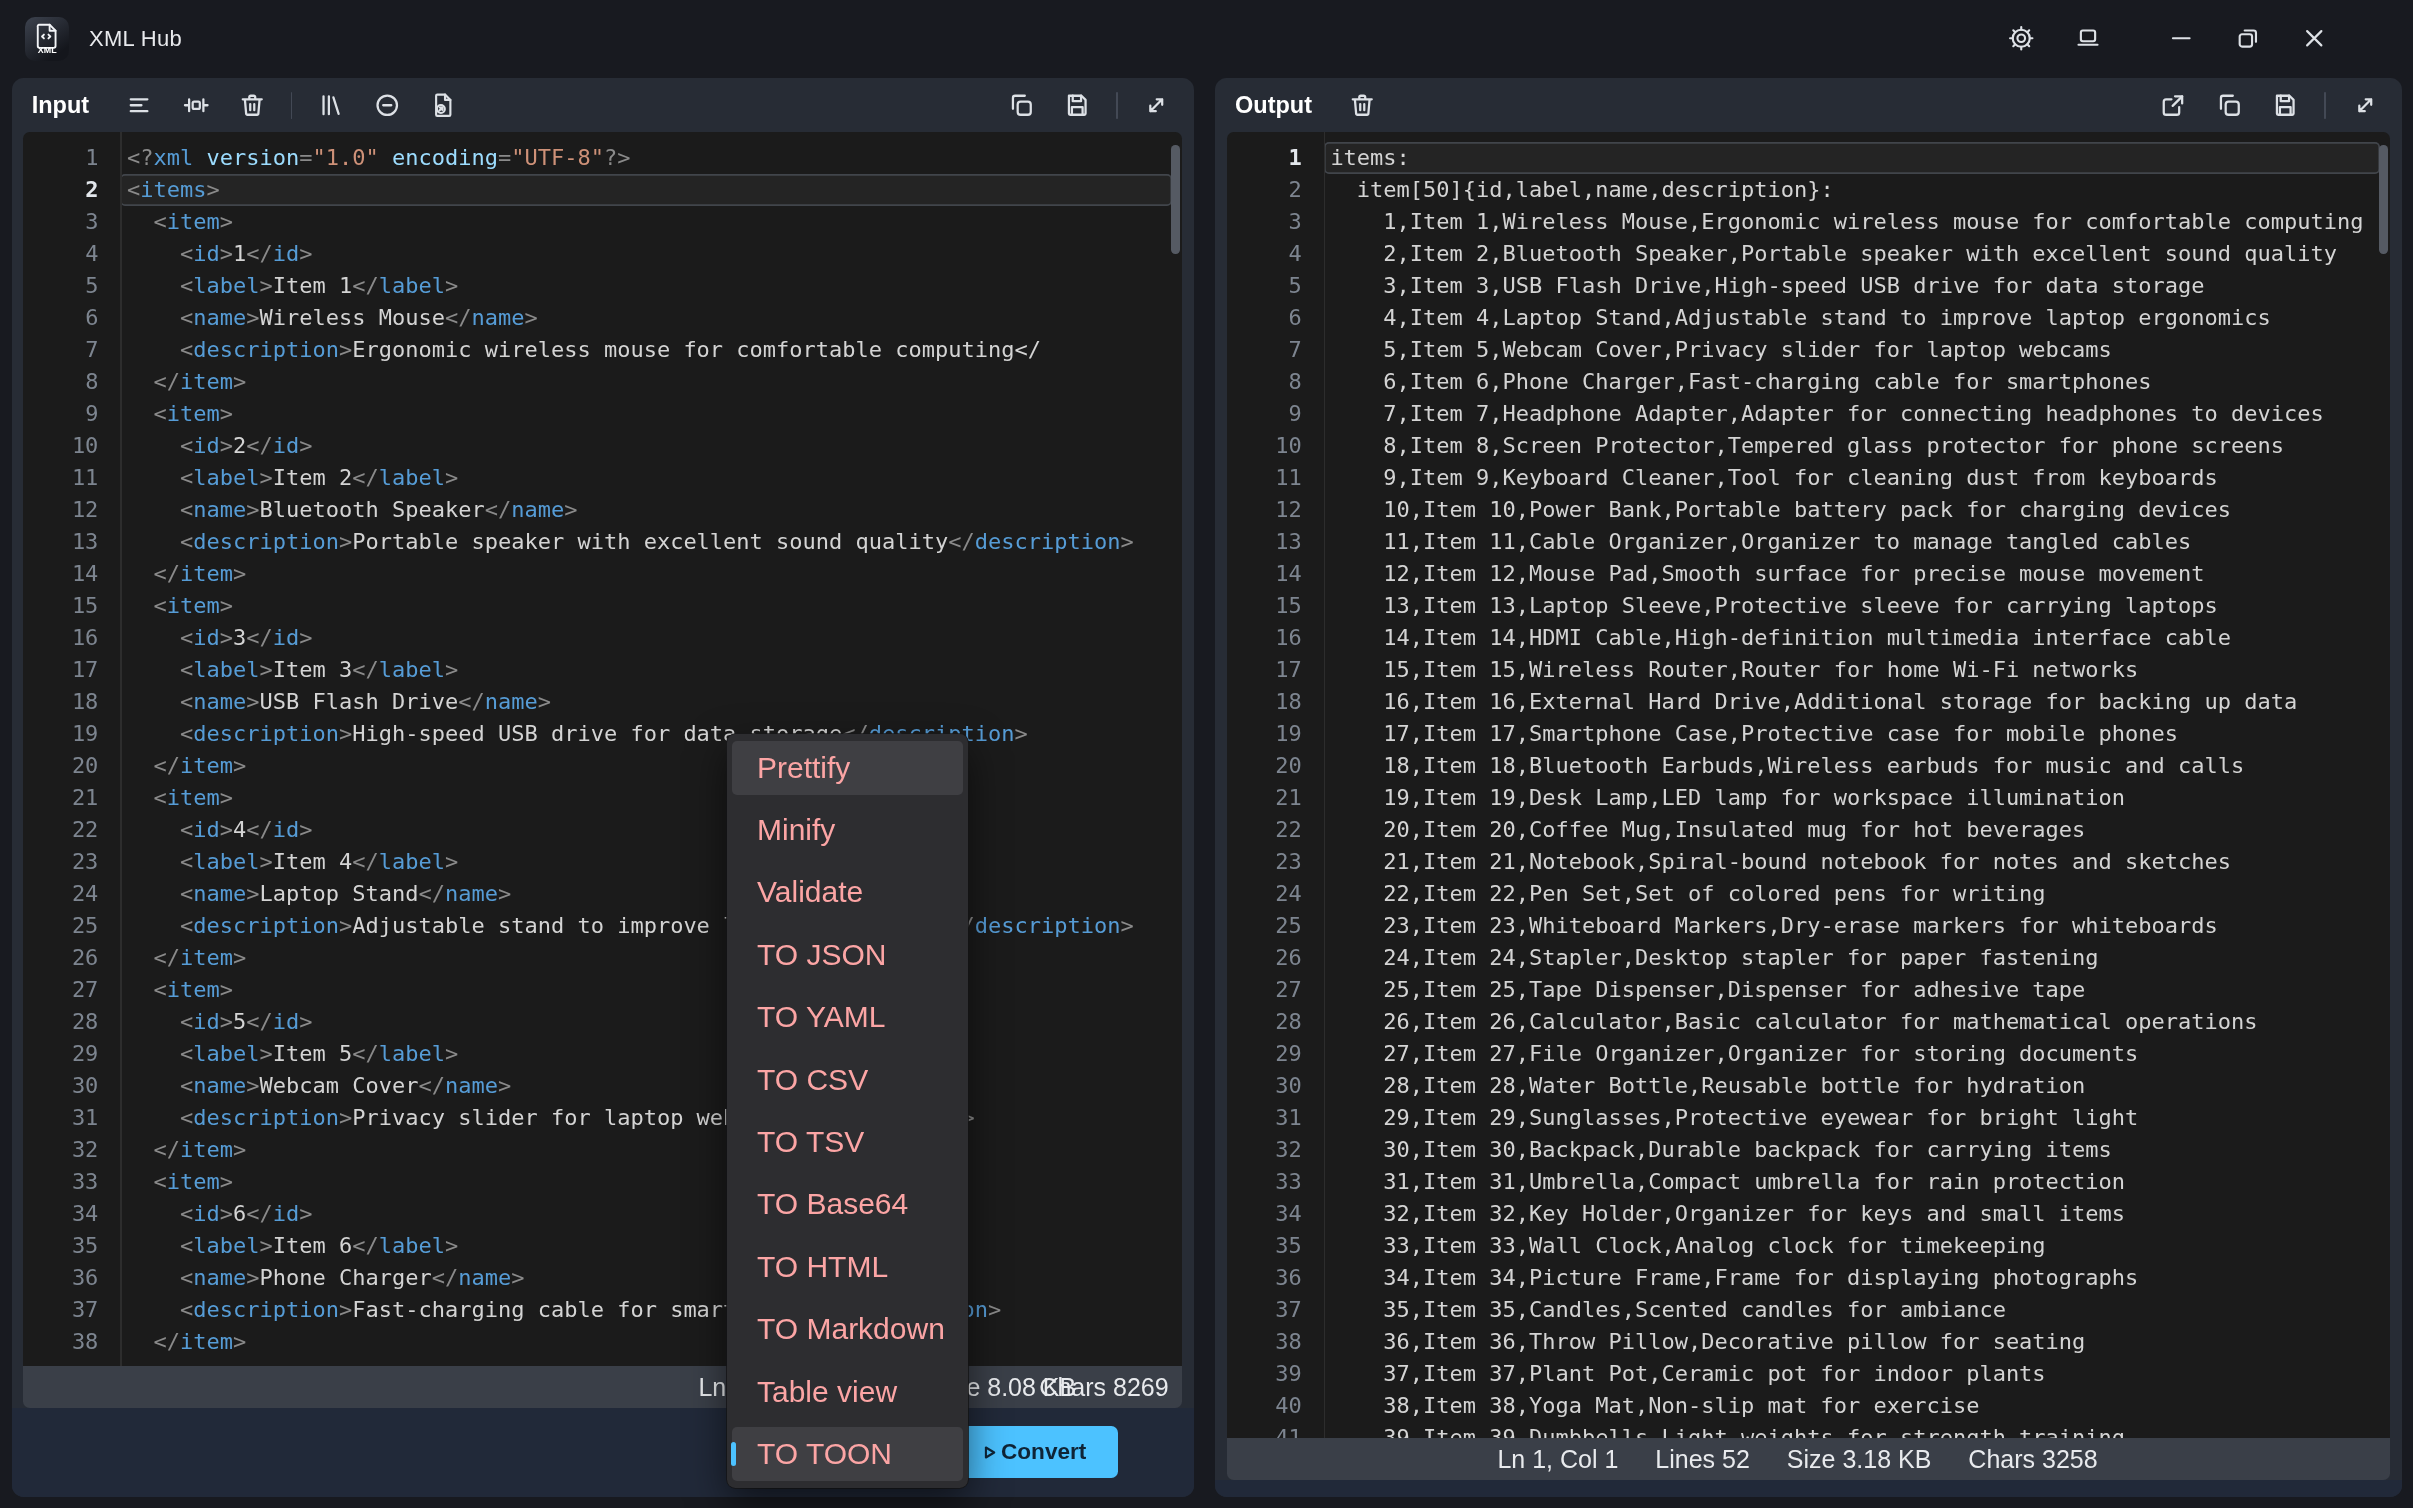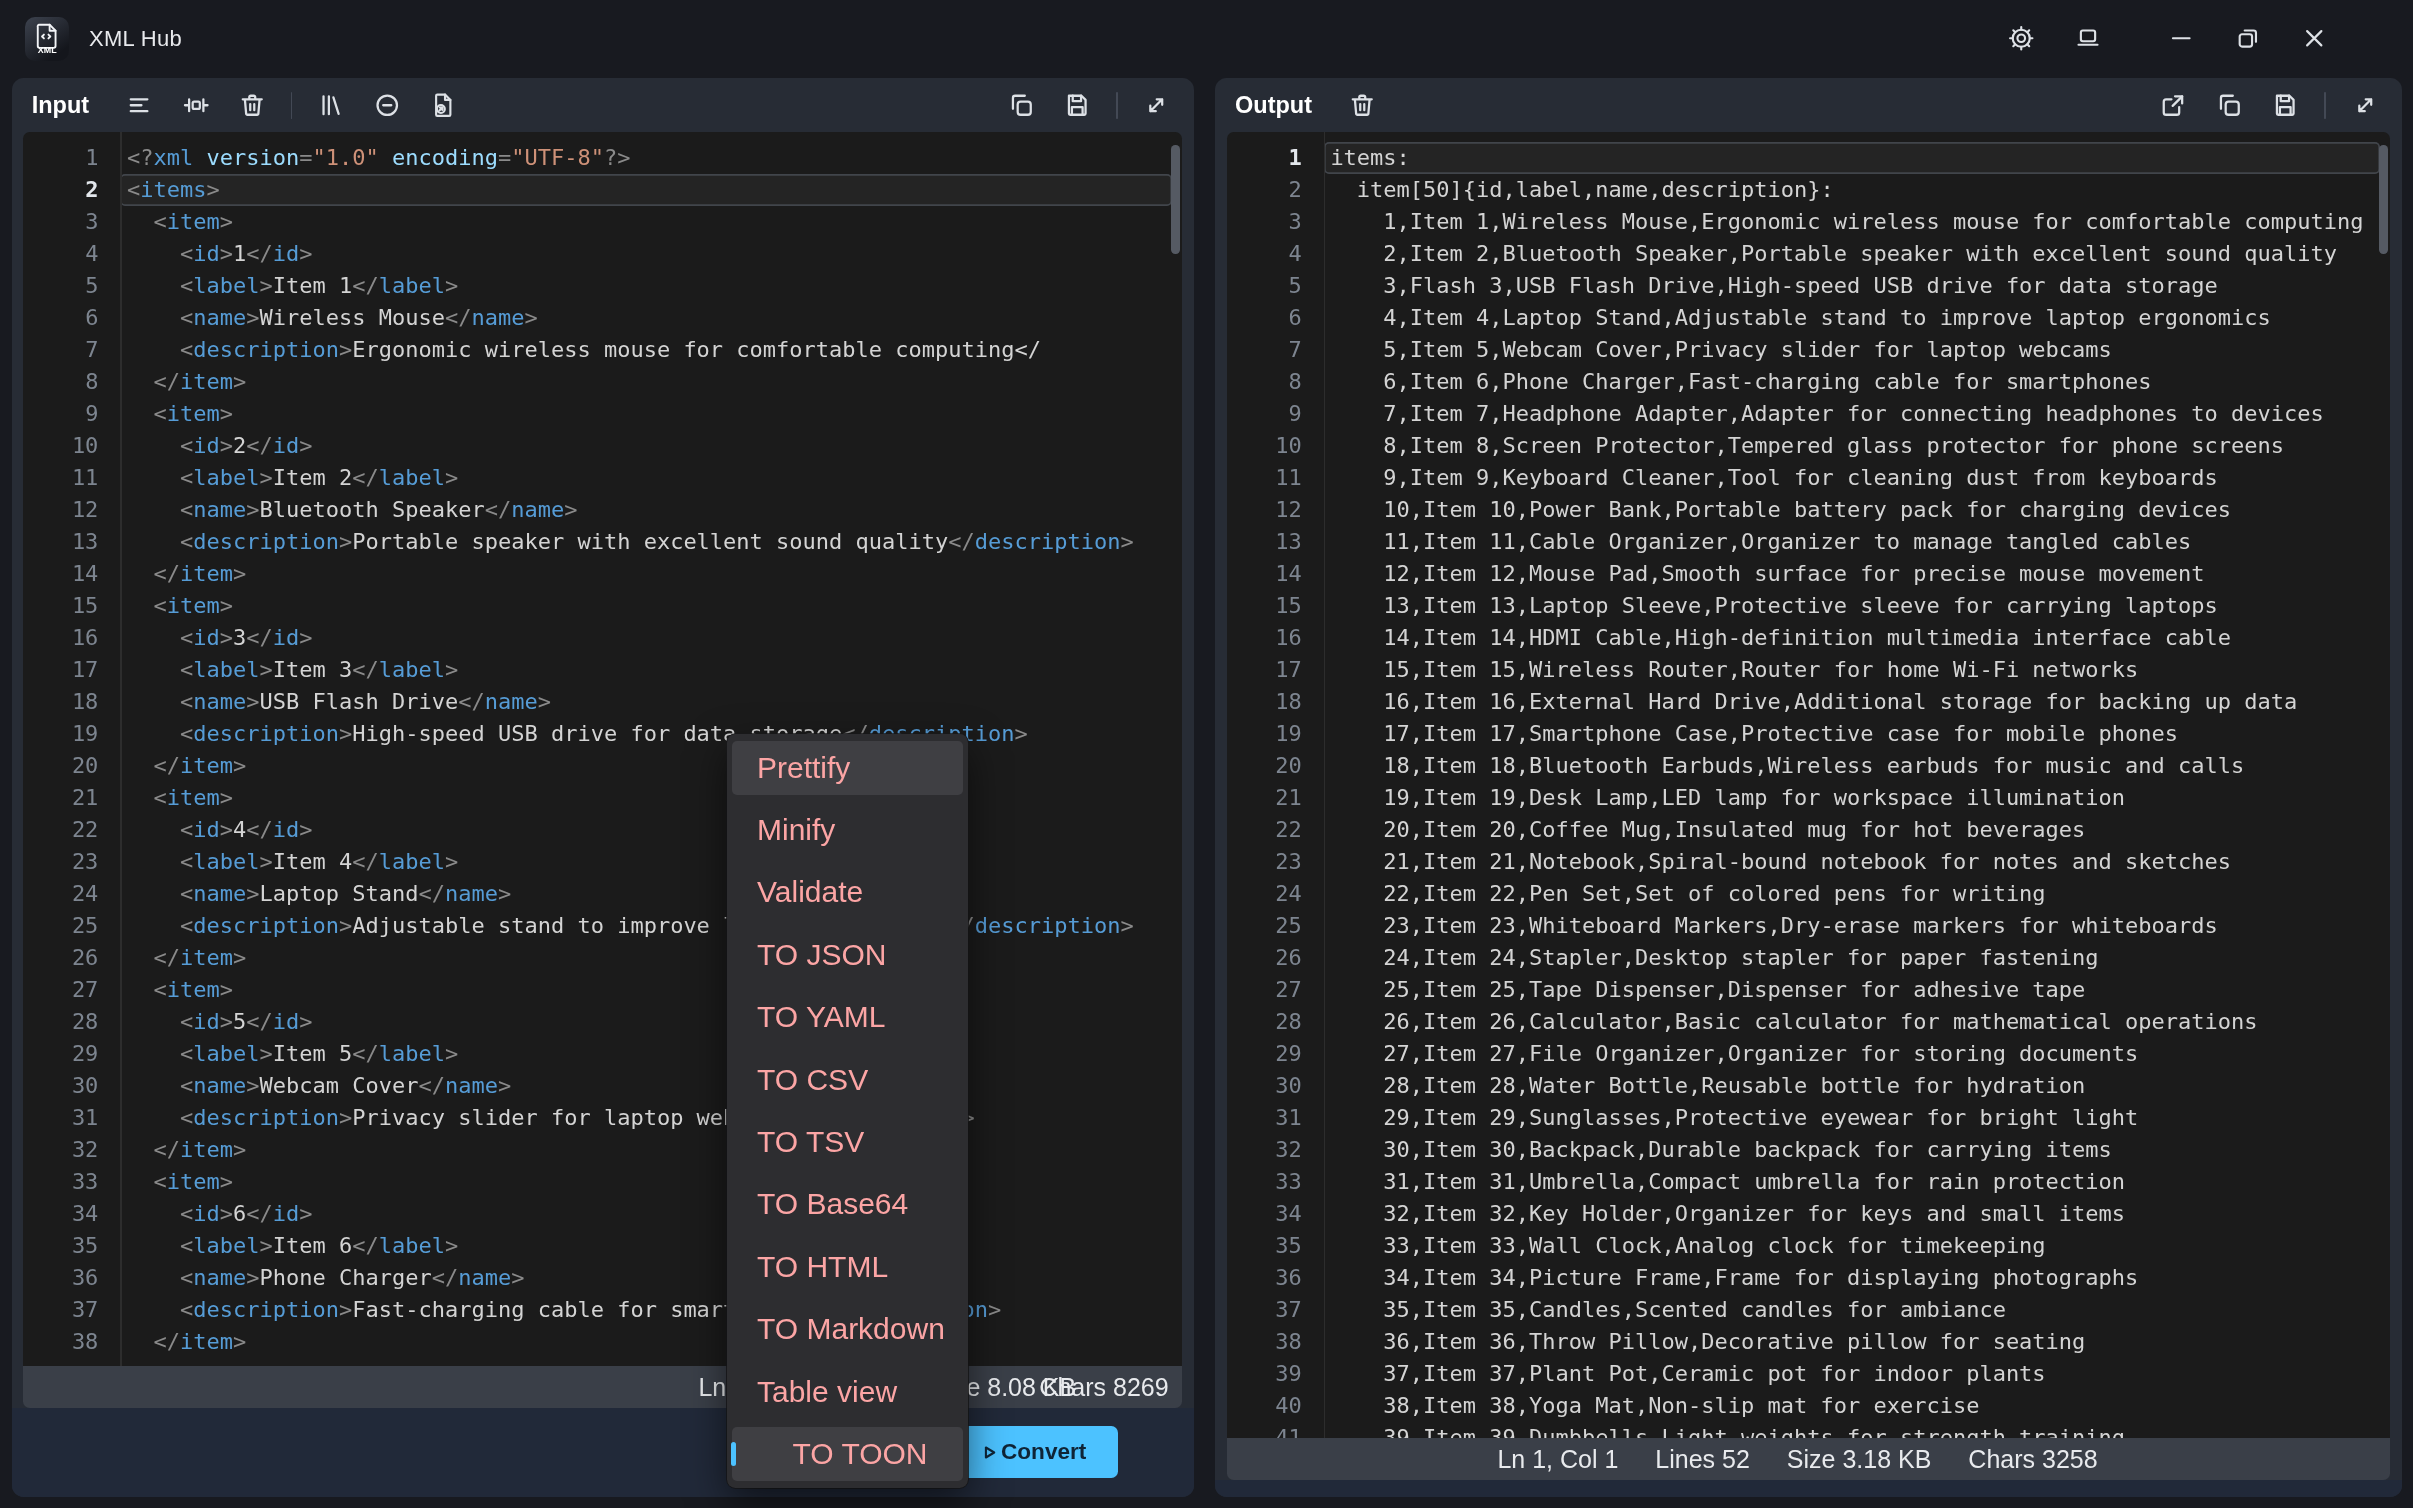--- a/index.html
+++ b/index.html
@@ -54,21 +54,21 @@
   .out-status{display:flex;justify-content:center;align-items:center;height:42px;gap:37px;padding-right:22px;}
   .actionbar{position:absolute;left:0;right:0;top:1330px;height:89px;background:var(--action-bg);border-radius:0 0 11.7px 11.7px;}
   .outpad{position:absolute;left:0;right:0;top:1402px;height:17px;background:var(--action-bg);border-radius:0 0 11.7px 11.7px;}
   .convert-btn{position:absolute;left:933px;top:18.4px;width:173px;height:52px;background:var(--accent);
     border:none;border-radius:6.7px;display:flex;align-items:center;justify-content:center;
     color:#0f2436;font-size:22.6px;font-weight:600;cursor:pointer;}
   .menu{position:absolute;left:727px;top:734px;width:231px;background:var(--menu-bg);border-radius:8.4px;
     padding:6.7px 5px;box-shadow:0 15px 39px rgba(0,0,0,.55),0 0 0 0.8px #1c1c1e;z-index:50;}
   .menu-item{position:relative;height:54px;margin-bottom:8.4px;border-radius:5px;display:flex;align-items:center;
     padding-left:25px;color:#fca5a5;font-size:30px;cursor:pointer;}
-  .menu-item:last-child{margin-bottom:0;justify-content:center;}
+  .menu-item:last-child{margin-bottom:0;}
   .menu-item.hover,.menu-item.selected{background:var(--menu-hover);}
   .menu-item .selbar{display:none;}
   .menu-item.selected .selbar{display:block;position:absolute;left:-0.8px;top:15px;width:5px;height:24px;border-radius:2.5px;background:var(--accent);}
   svg{display:block;}
 </style>
 </head>
 <body>
 
 <div class="titlebar">
   <div class="appicon">
@@ -270,21 +270,21 @@
       </svg>
     </button>
   </div>
 
   <div class="editor">
     <div class="code-scroll" id="output-code">
         <div class="row active"><span class="ln">1</span><span class="codewrap">items:</span></div>
         <div class="row"><span class="ln">2</span><span class="codewrap">  item[50]{id,label,name,description}:</span></div>
         <div class="row"><span class="ln">3</span><span class="codewrap">    1,Item 1,Wireless Mouse,Ergonomic wireless mouse for comfortable computing</span></div>
         <div class="row"><span class="ln">4</span><span class="codewrap">    2,Item 2,Bluetooth Speaker,Portable speaker with excellent sound quality</span></div>
-        <div class="row"><span class="ln">5</span><span class="codewrap">    3,Flash 3,USB Flash Drive,High-speed USB drive for data storage</span></div>
+        <div class="row"><span class="ln">5</span><span class="codewrap">    3,Item 3,USB Flash Drive,High-speed USB drive for data storage</span></div>
         <div class="row"><span class="ln">6</span><span class="codewrap">    4,Item 4,Laptop Stand,Adjustable stand to improve laptop ergonomics</span></div>
         <div class="row"><span class="ln">7</span><span class="codewrap">    5,Item 5,Webcam Cover,Privacy slider for laptop webcams</span></div>
         <div class="row"><span class="ln">8</span><span class="codewrap">    6,Item 6,Phone Charger,Fast-charging cable for smartphones</span></div>
         <div class="row"><span class="ln">9</span><span class="codewrap">    7,Item 7,Headphone Adapter,Adapter for connecting headphones to devices</span></div>
         <div class="row"><span class="ln">10</span><span class="codewrap">    8,Item 8,Screen Protector,Tempered glass protector for phone screens</span></div>
         <div class="row"><span class="ln">11</span><span class="codewrap">    9,Item 9,Keyboard Cleaner,Tool for cleaning dust from keyboards</span></div>
         <div class="row"><span class="ln">12</span><span class="codewrap">    10,Item 10,Power Bank,Portable battery pack for charging devices</span></div>
         <div class="row"><span class="ln">13</span><span class="codewrap">    11,Item 11,Cable Organizer,Organizer to manage tangled cables</span></div>
         <div class="row"><span class="ln">14</span><span class="codewrap">    12,Item 12,Mouse Pad,Smooth surface for precise mouse movement</span></div>
         <div class="row"><span class="ln">15</span><span class="codewrap">    13,Item 13,Laptop Sleeve,Protective sleeve for carrying laptops</span></div>

